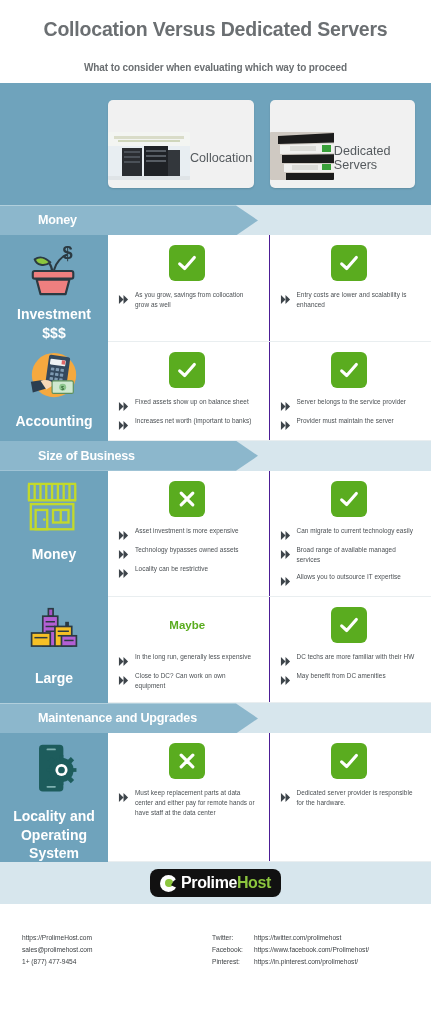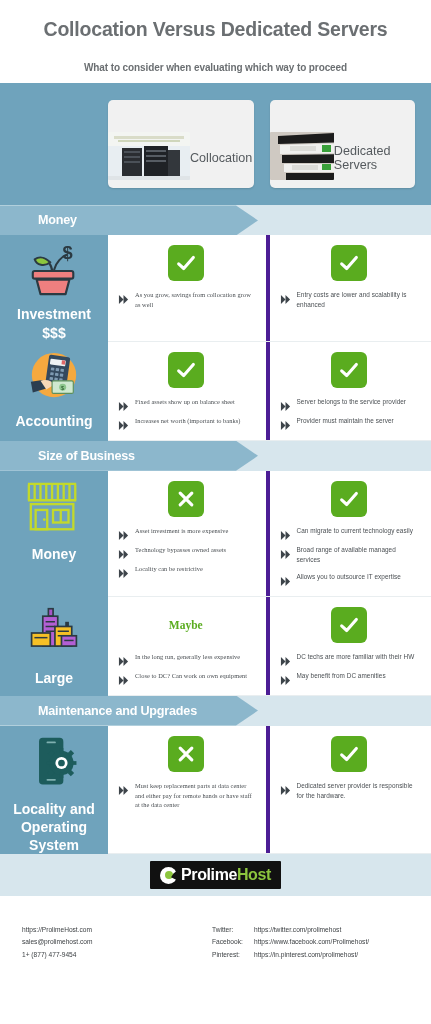--- a/index.html
+++ b/index.html
@@ -70,21 +70,21 @@
   .row-side-label {
     color: #ffffff; font-size: 14px; font-weight: bold;
     text-align: center; line-height: 1.3; margin-top: 4px;
     padding: 0 4px;
   }
   .row-body { flex: 1; display: flex; border-bottom: 1px solid #e9eef0; }
   .cell {
     flex: 1 1 50%; padding: 10px 12px 12px 10px;
     display: flex; flex-direction: column; align-items: flex-start;
   }
-  .cell.left-cell { border-right: 4px solid #4c1d95; font-family: Liberation Serif, serif; }
+  .cell.left-cell { border-right: 1px solid #4c1d95; }
   .badge-wrap { width: 100%; display: flex; justify-content: center; }
   .badge {
     width: 36px; height: 36px; border-radius: 6px; background: #5aac1f;
     display: flex; align-items: center; justify-content: center;
     margin-bottom: 9px;
   }
   .maybe-text {
     width: 100%; text-align: center; color: #5aac1f;
     font-size: 11.5px; font-weight: bold; margin-bottom: 9px;
     line-height: 36px; height: 36px;
@@ -103,21 +103,21 @@
     letter-spacing: 0.05px;
   }
 
   
   .logo-band {
     height: 42px; background: #d7e6ed; position: relative;
     display: flex; align-items: center; justify-content: center;
   }
   .logo-box {
     background: #111111; height: 28px; padding: 0 10px;
-    display: flex; align-items: center; gap: 4px; border-radius: 1px;
+    display: flex; align-items: center; gap: 4px; border-radius: 8px;
   }
   .logo-mark {
     width: 17px; height: 17px; border-radius: 50%;
     background: #ffffff; position: relative;
     display: flex; align-items: center; justify-content: center;
   }
   .logo-mark::after {
     content: ""; width: 8px; height: 8px; border-radius: 50%;
     background: #8cc63e;
   }

